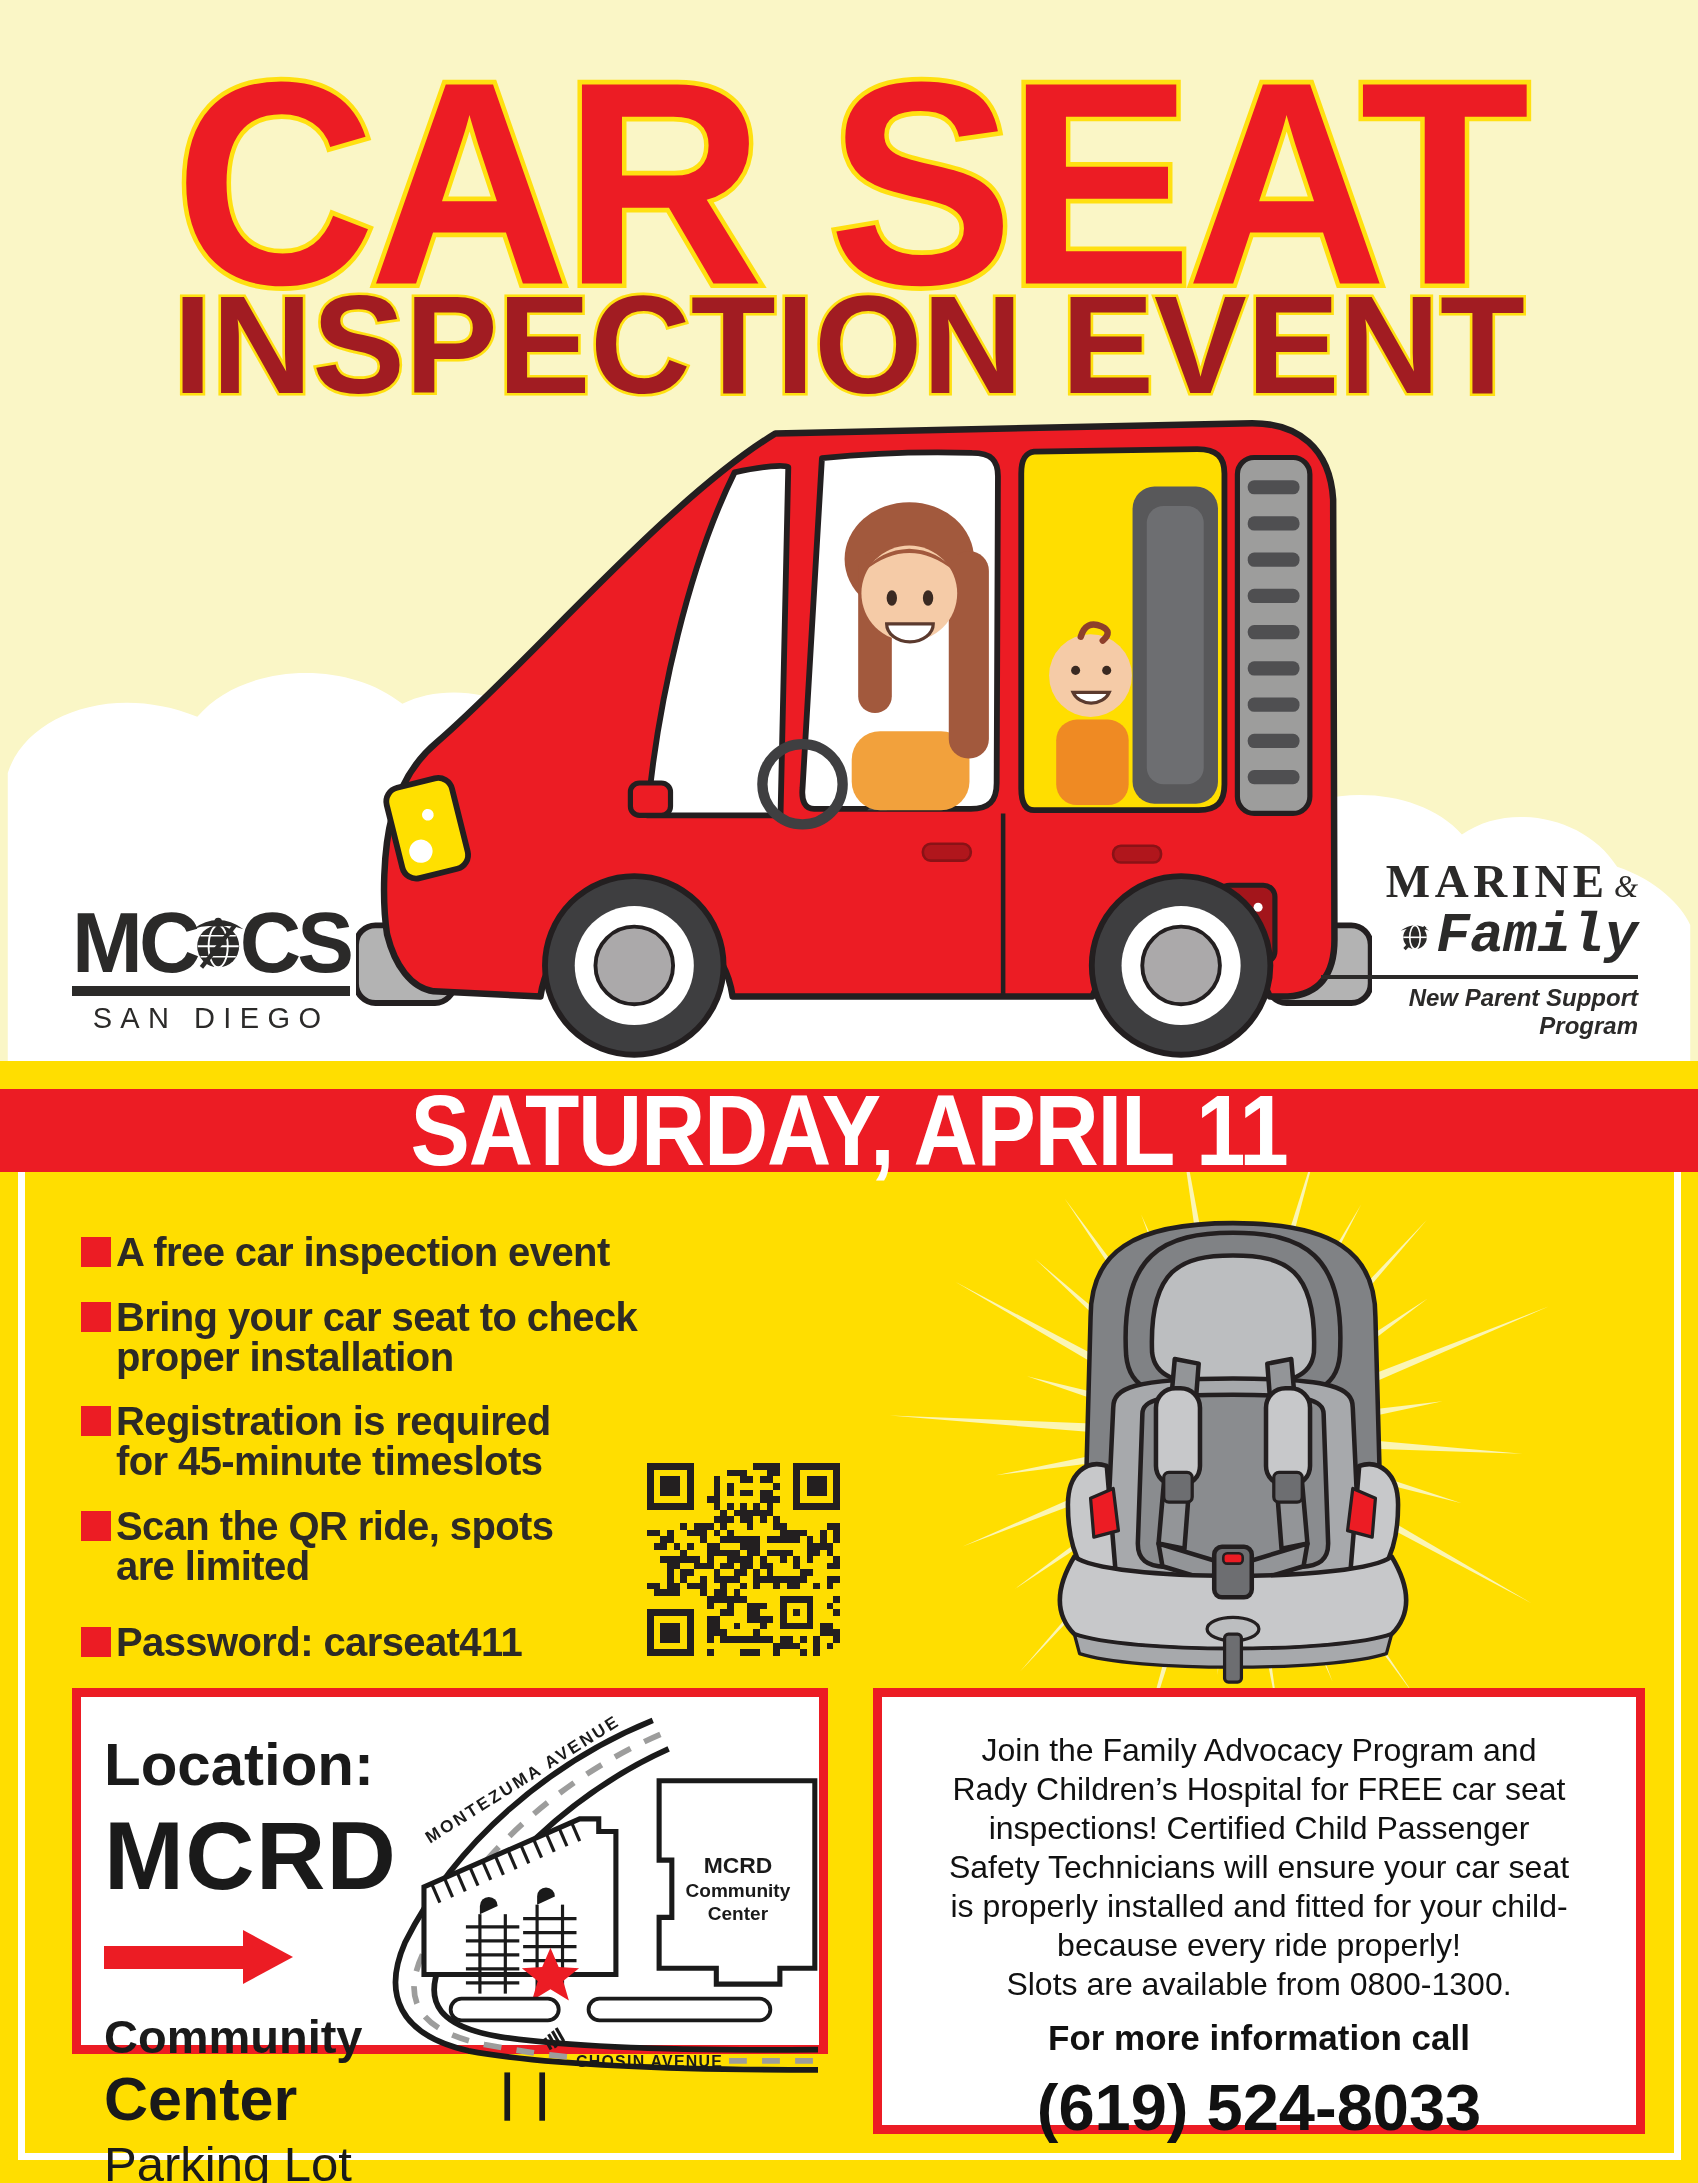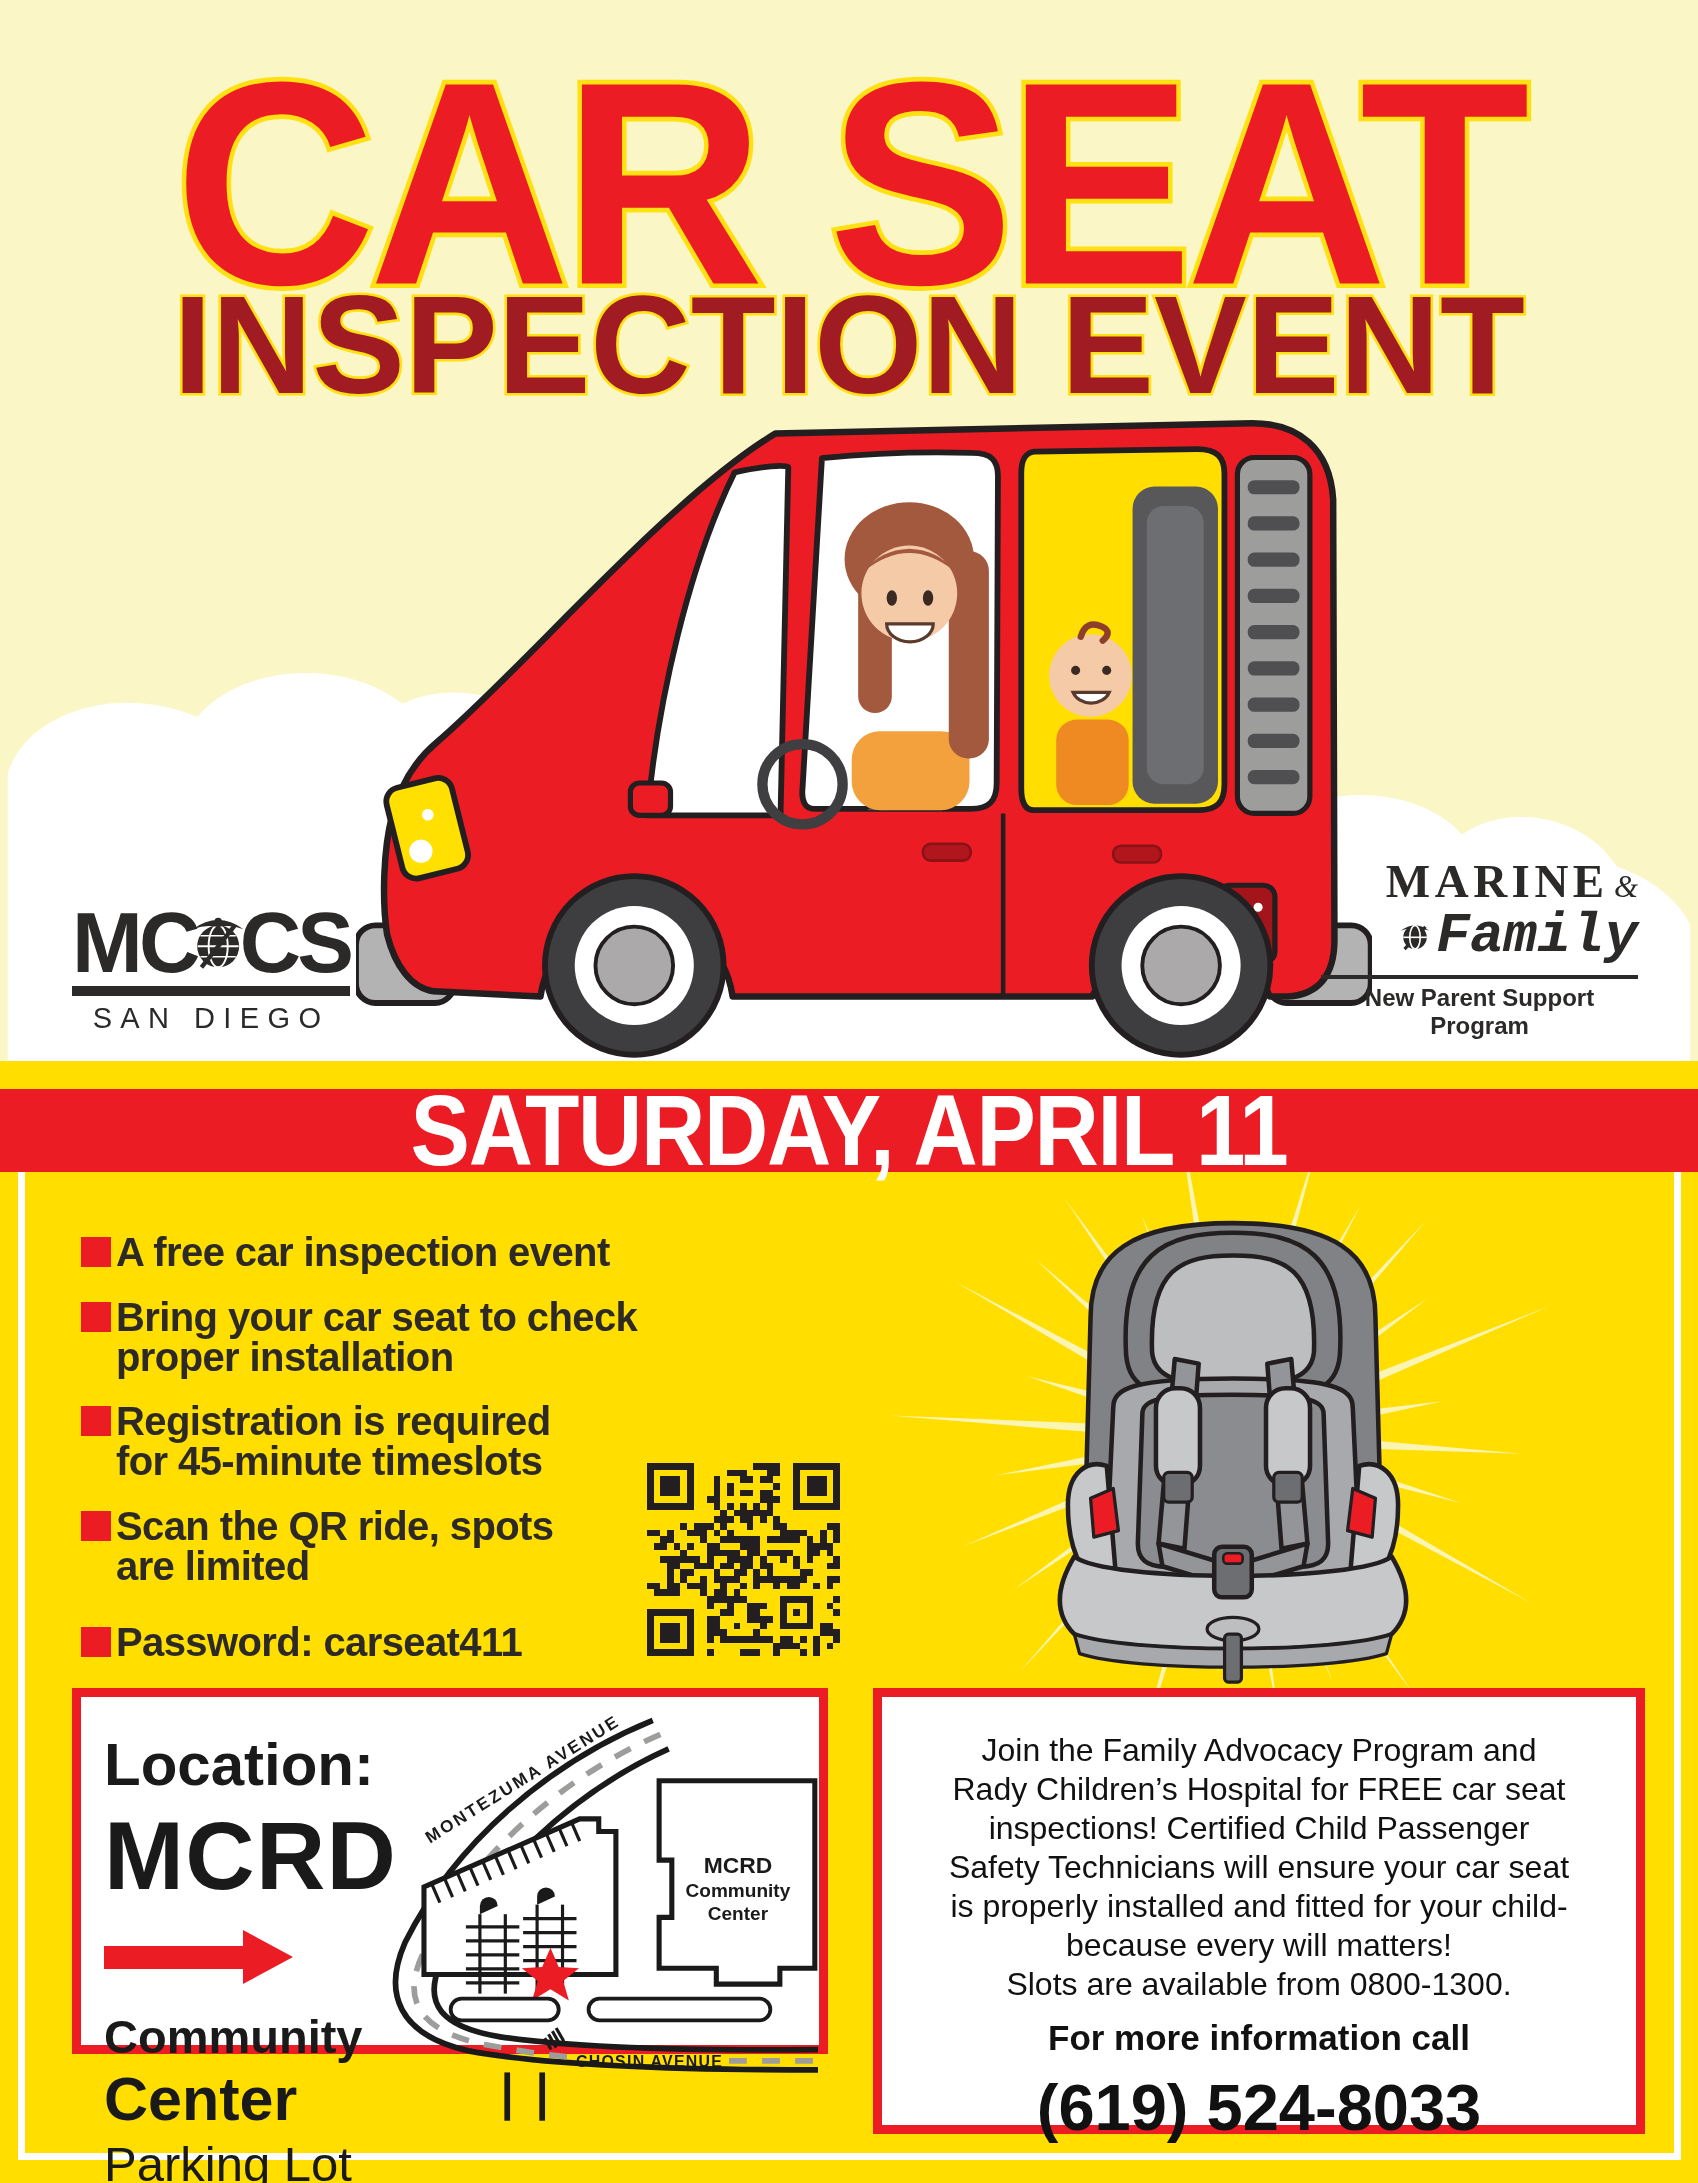--- a/index.html
+++ b/index.html
@@ -44,21 +44,21 @@
   .mccs-row .t{font-size:85px;font-weight:800;letter-spacing:-3.9px;line-height:1;}
   .mccs-bar{height:9.7px;background:#2B2A29;margin-top:1.3px;}
   .mccs-sub{text-align:center;font-size:29px;letter-spacing:8.4px;margin-top:6.5px;color:#2B2A29;}
   .marine{left:1321px;top:854px;width:317px;color:#2B2A29;}
   .marine-row1{display:flex;align-items:baseline;justify-content:flex-end;}
   .marine-w1{font-family:"Liberation Serif",serif;font-weight:700;font-size:47px;letter-spacing:4.5px;}
   .marine-amp{font-family:"Liberation Serif",serif;font-style:italic;font-size:31px;margin-left:5.2px;}
   .marine-row2{display:flex;align-items:center;justify-content:flex-end;margin-top:-3.9px;}
   .marine-w2{font-family:Liberation Mono, monospace;font-style:italic;font-weight:700;font-size:56px;}
   .marine-rule{height:3.9px;background:#2B2A29;margin-top:6.5px;}
-  .marine-sub{text-align:center;font-weight:700;font-size:24px;line-height:28.5px;margin-top:5.2px;}
+  .marine-sub{text-align:right;font-weight:700;font-size:24px;line-height:28.5px;margin-top:5.2px;font-style:italic;}
 </style>
 </head>
 <body>
 
 <div class="poster">
 
   <svg class="abs" style="left:0;top:621px;" width="1698" height="440" viewBox="0 0 2625 680">
     <path fill="#FFFFFF" d="M12,680 V235 C40,145 175,95 305,148 C375,65 535,58 622,128 C700,88 828,118 868,198
       C930,178 1000,208 1022,278 C1100,240 1250,230 1360,300 C1470,260 1600,270 1690,330
       C1760,240 1900,230 1990,300 C2060,250 2200,260 2260,330 C2330,280 2450,300 2500,380
@@ -673,21 +673,21 @@
     </svg>
   </div>
 
   <div class="abs box" style="left:873px;top:1688px;width:772px;height:446px;">
     <div class="info-inner">
       <div class="info-line">Join the Family Advocacy Program and</div>
       <div class="info-line">Rady Children’s Hospital for FREE car seat</div>
       <div class="info-line">inspections! Certified Child Passenger</div>
       <div class="info-line">Safety Technicians will ensure your car seat</div>
       <div class="info-line">is properly installed and fitted for your child-</div>
-      <div class="info-line">because every will matters!</div>
+      <div class="info-line">because every ride properly!</div>
       <div class="info-line">Slots are available from 0800-1300.</div>
       <div class="info-call">For more information call</div>
       <div class="info-phone">(619) 524-8033</div>
     </div>
   </div>
 
 </div>
 
 
 </body></html>

